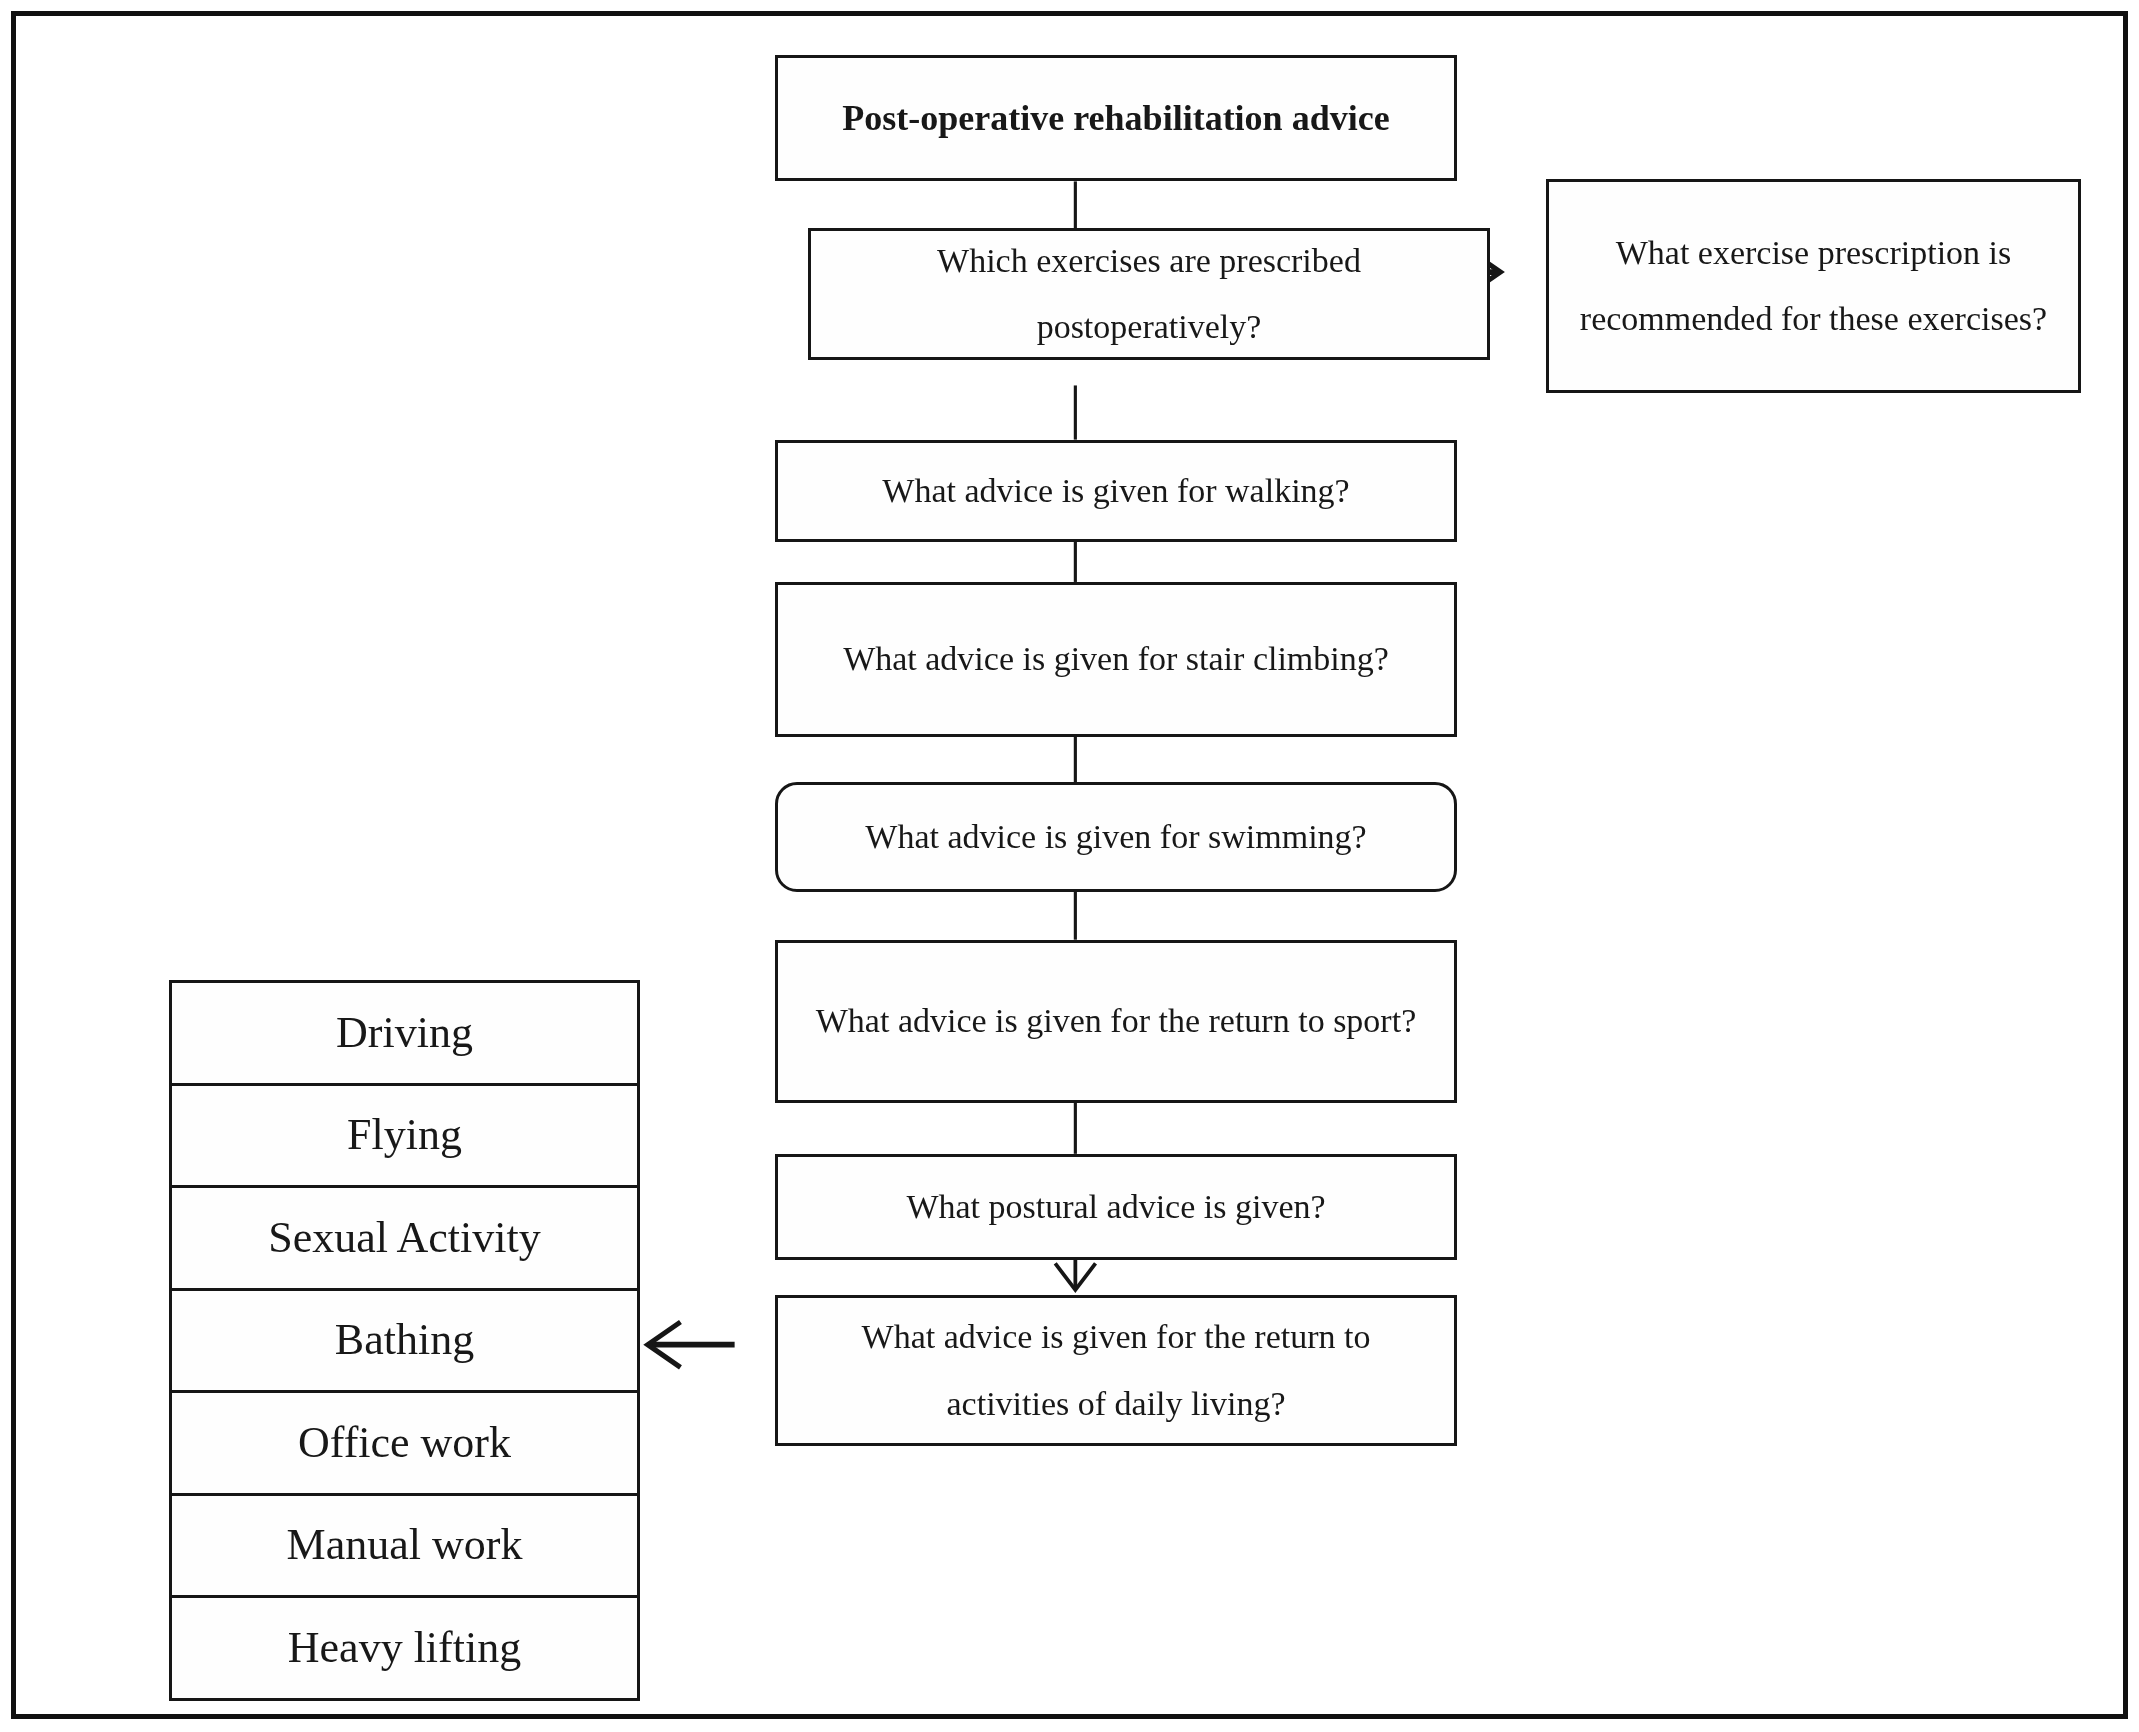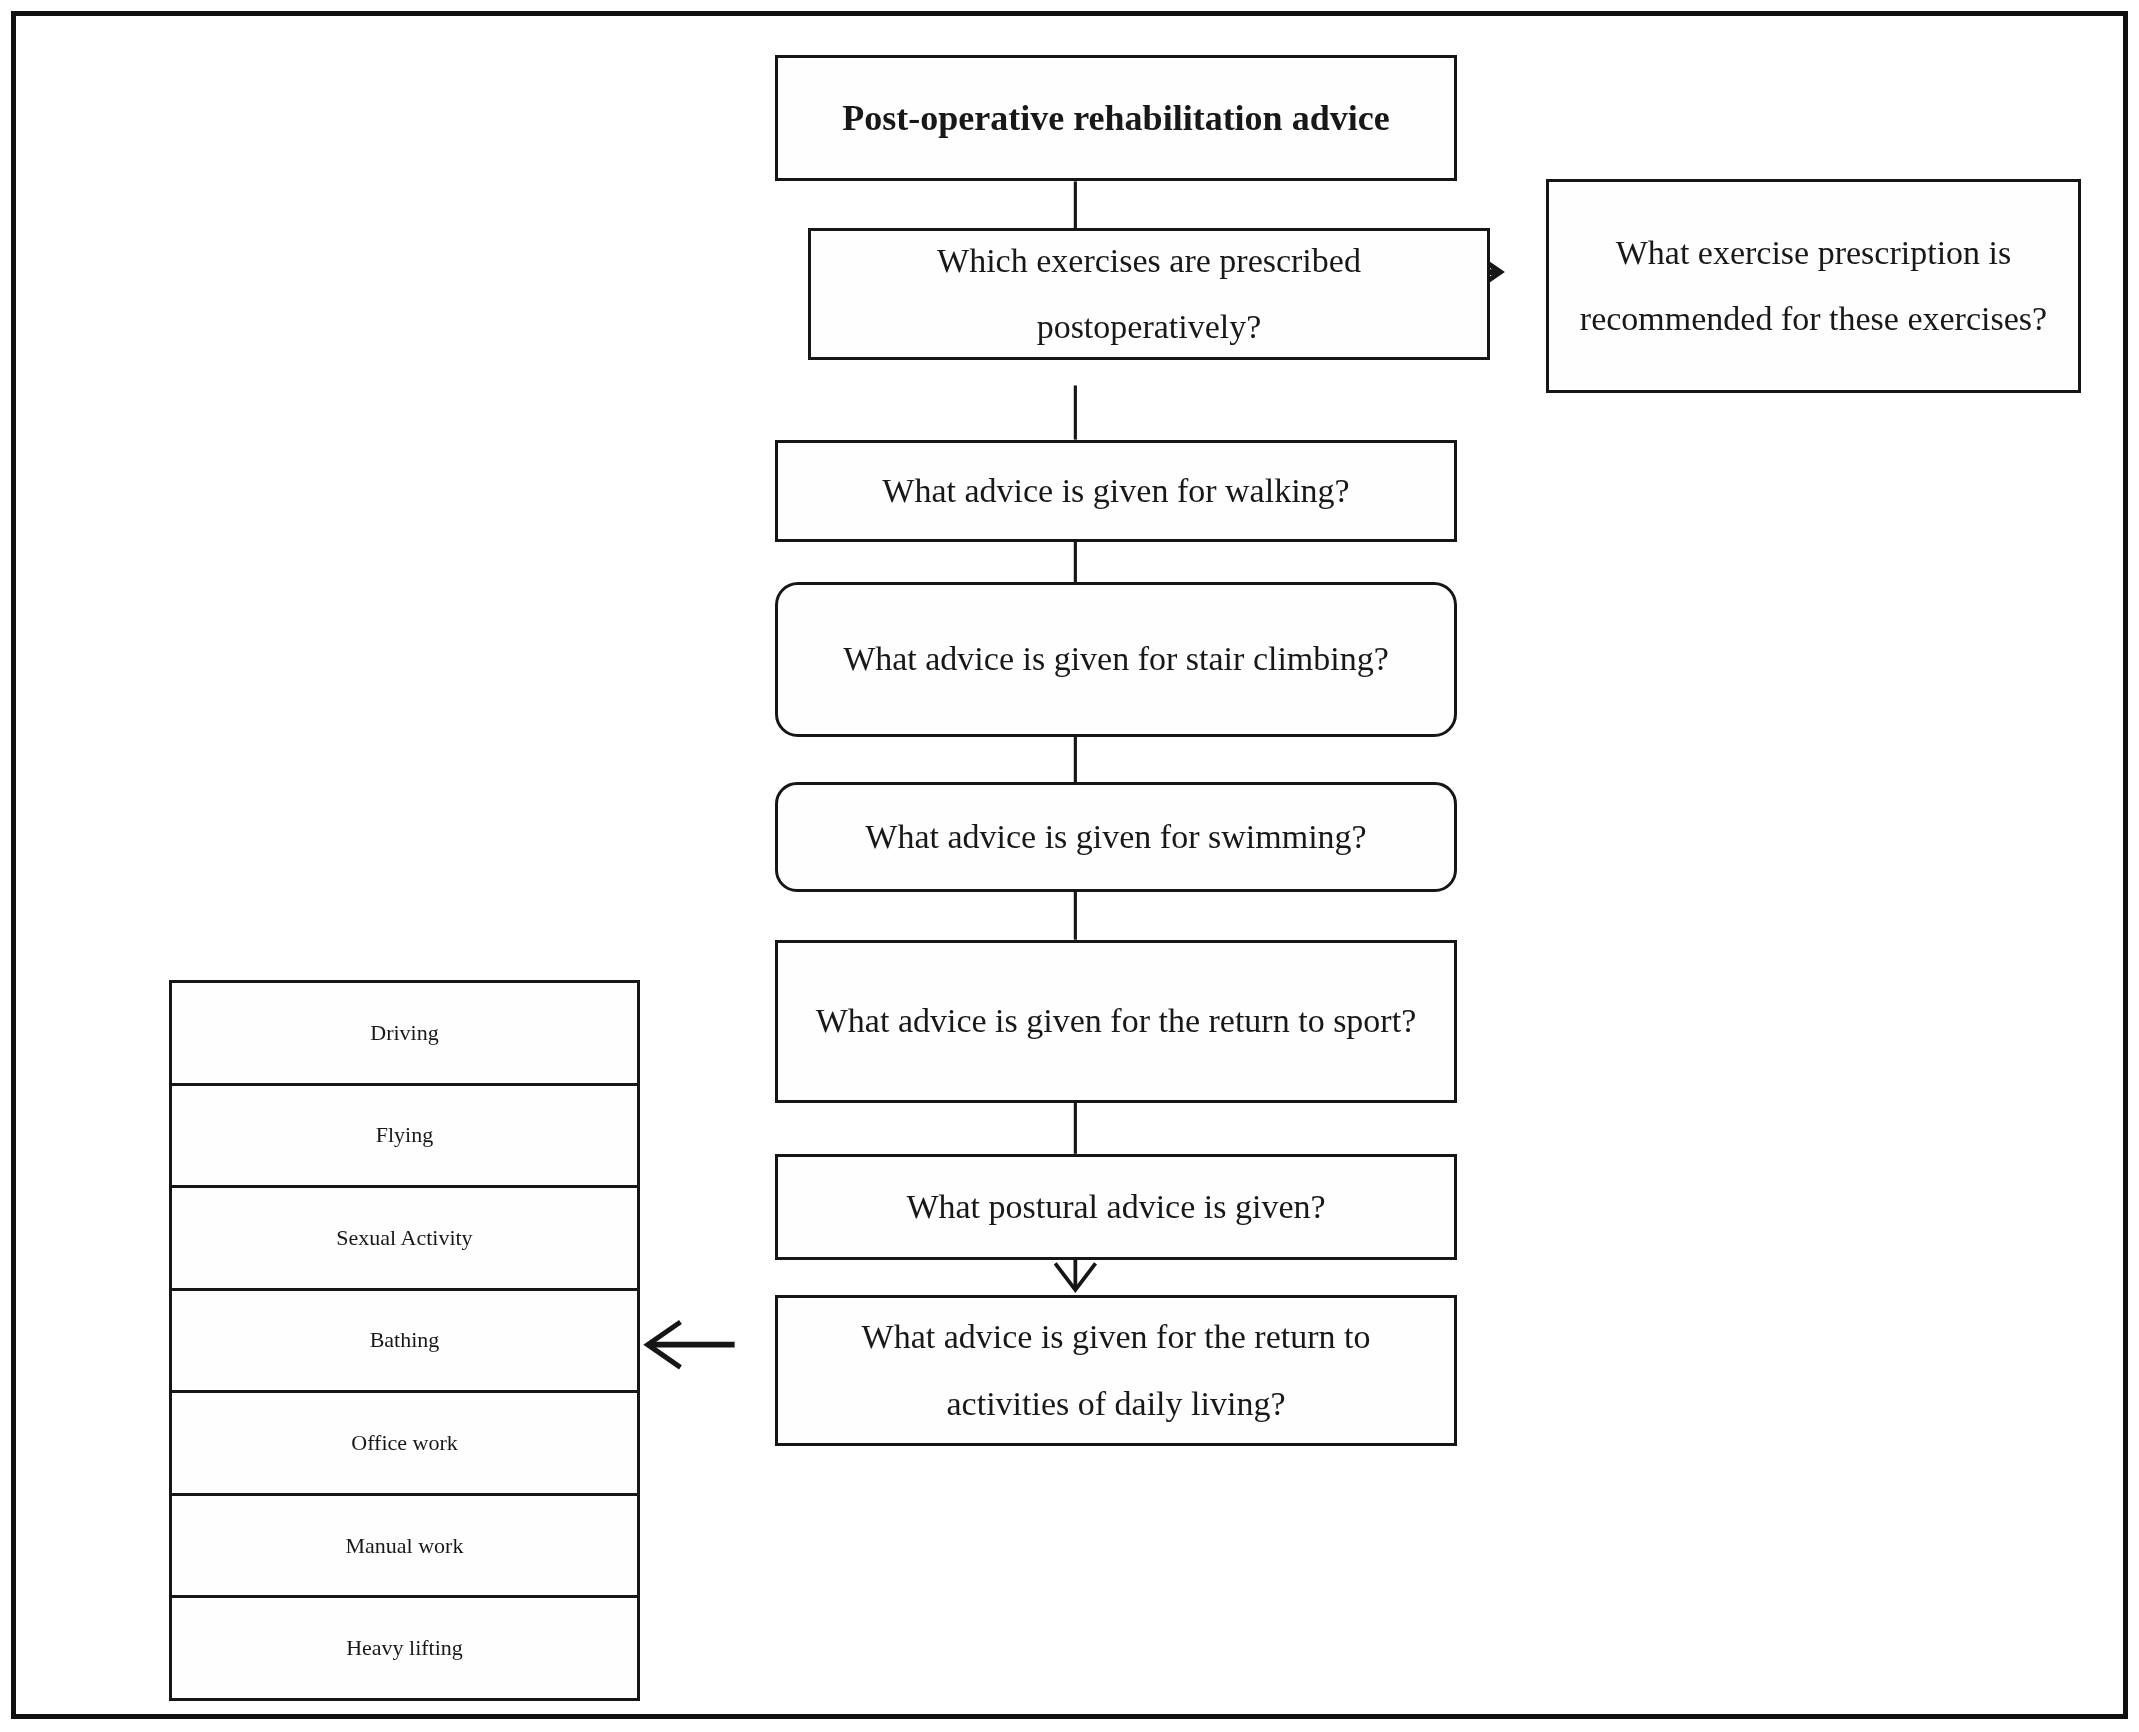--- a/index.html
+++ b/index.html
@@ -25,34 +25,34 @@
     background:#fefefe;
     display:flex;align-items:center;justify-content:center;
     text-align:center;
     font-size:34px;line-height:1.95;
     padding:0 24px;
     margin-left:40px;
   }
   .n-root{left:735px;top:55px;width:682px;height:126px;font-weight:bold;font-size:36px;}
   .n-s0{left:768px;top:228px;width:682px;height:132px;}
   .n-s1{left:735px;top:440px;width:682px;height:102px;}
-  .n-s2{left:735px;top:582px;width:682px;height:155px;border-radius:23px;}
+  .n-s2{left:735px;top:582px;width:682px;height:155px;}
   .n-s3{left:735px;top:782px;width:682px;height:110px;border-radius:22px;}
   .n-s4{left:735px;top:940px;width:682px;height:163px;}
   .n-s5{left:735px;top:1154px;width:682px;height:106px;}
   .n-s6{left:735px;top:1295px;width:682px;height:151px;}
   .n-ex{left:1506px;top:179px;width:535px;height:214px;}
   .stack{
     position:absolute;left:169px;top:980px;width:471px;height:721px;
     box-sizing:border-box;border:3.8px solid #161616;background:#fefefe;
     display:flex;flex-direction:column;
   }
   .stack .row{
     flex:1;display:flex;align-items:center;justify-content:center;
-    font-size:22px;line-height:1.1;text-align:center;
+    font-size:44px;line-height:1.1;text-align:center;
   }
   .stack .row + .row{border-top:3.1px solid #161616;}
 </style>
 </head>
 <body>
 
 <div class="canvas">
 
   <div class="frame"></div>
 

